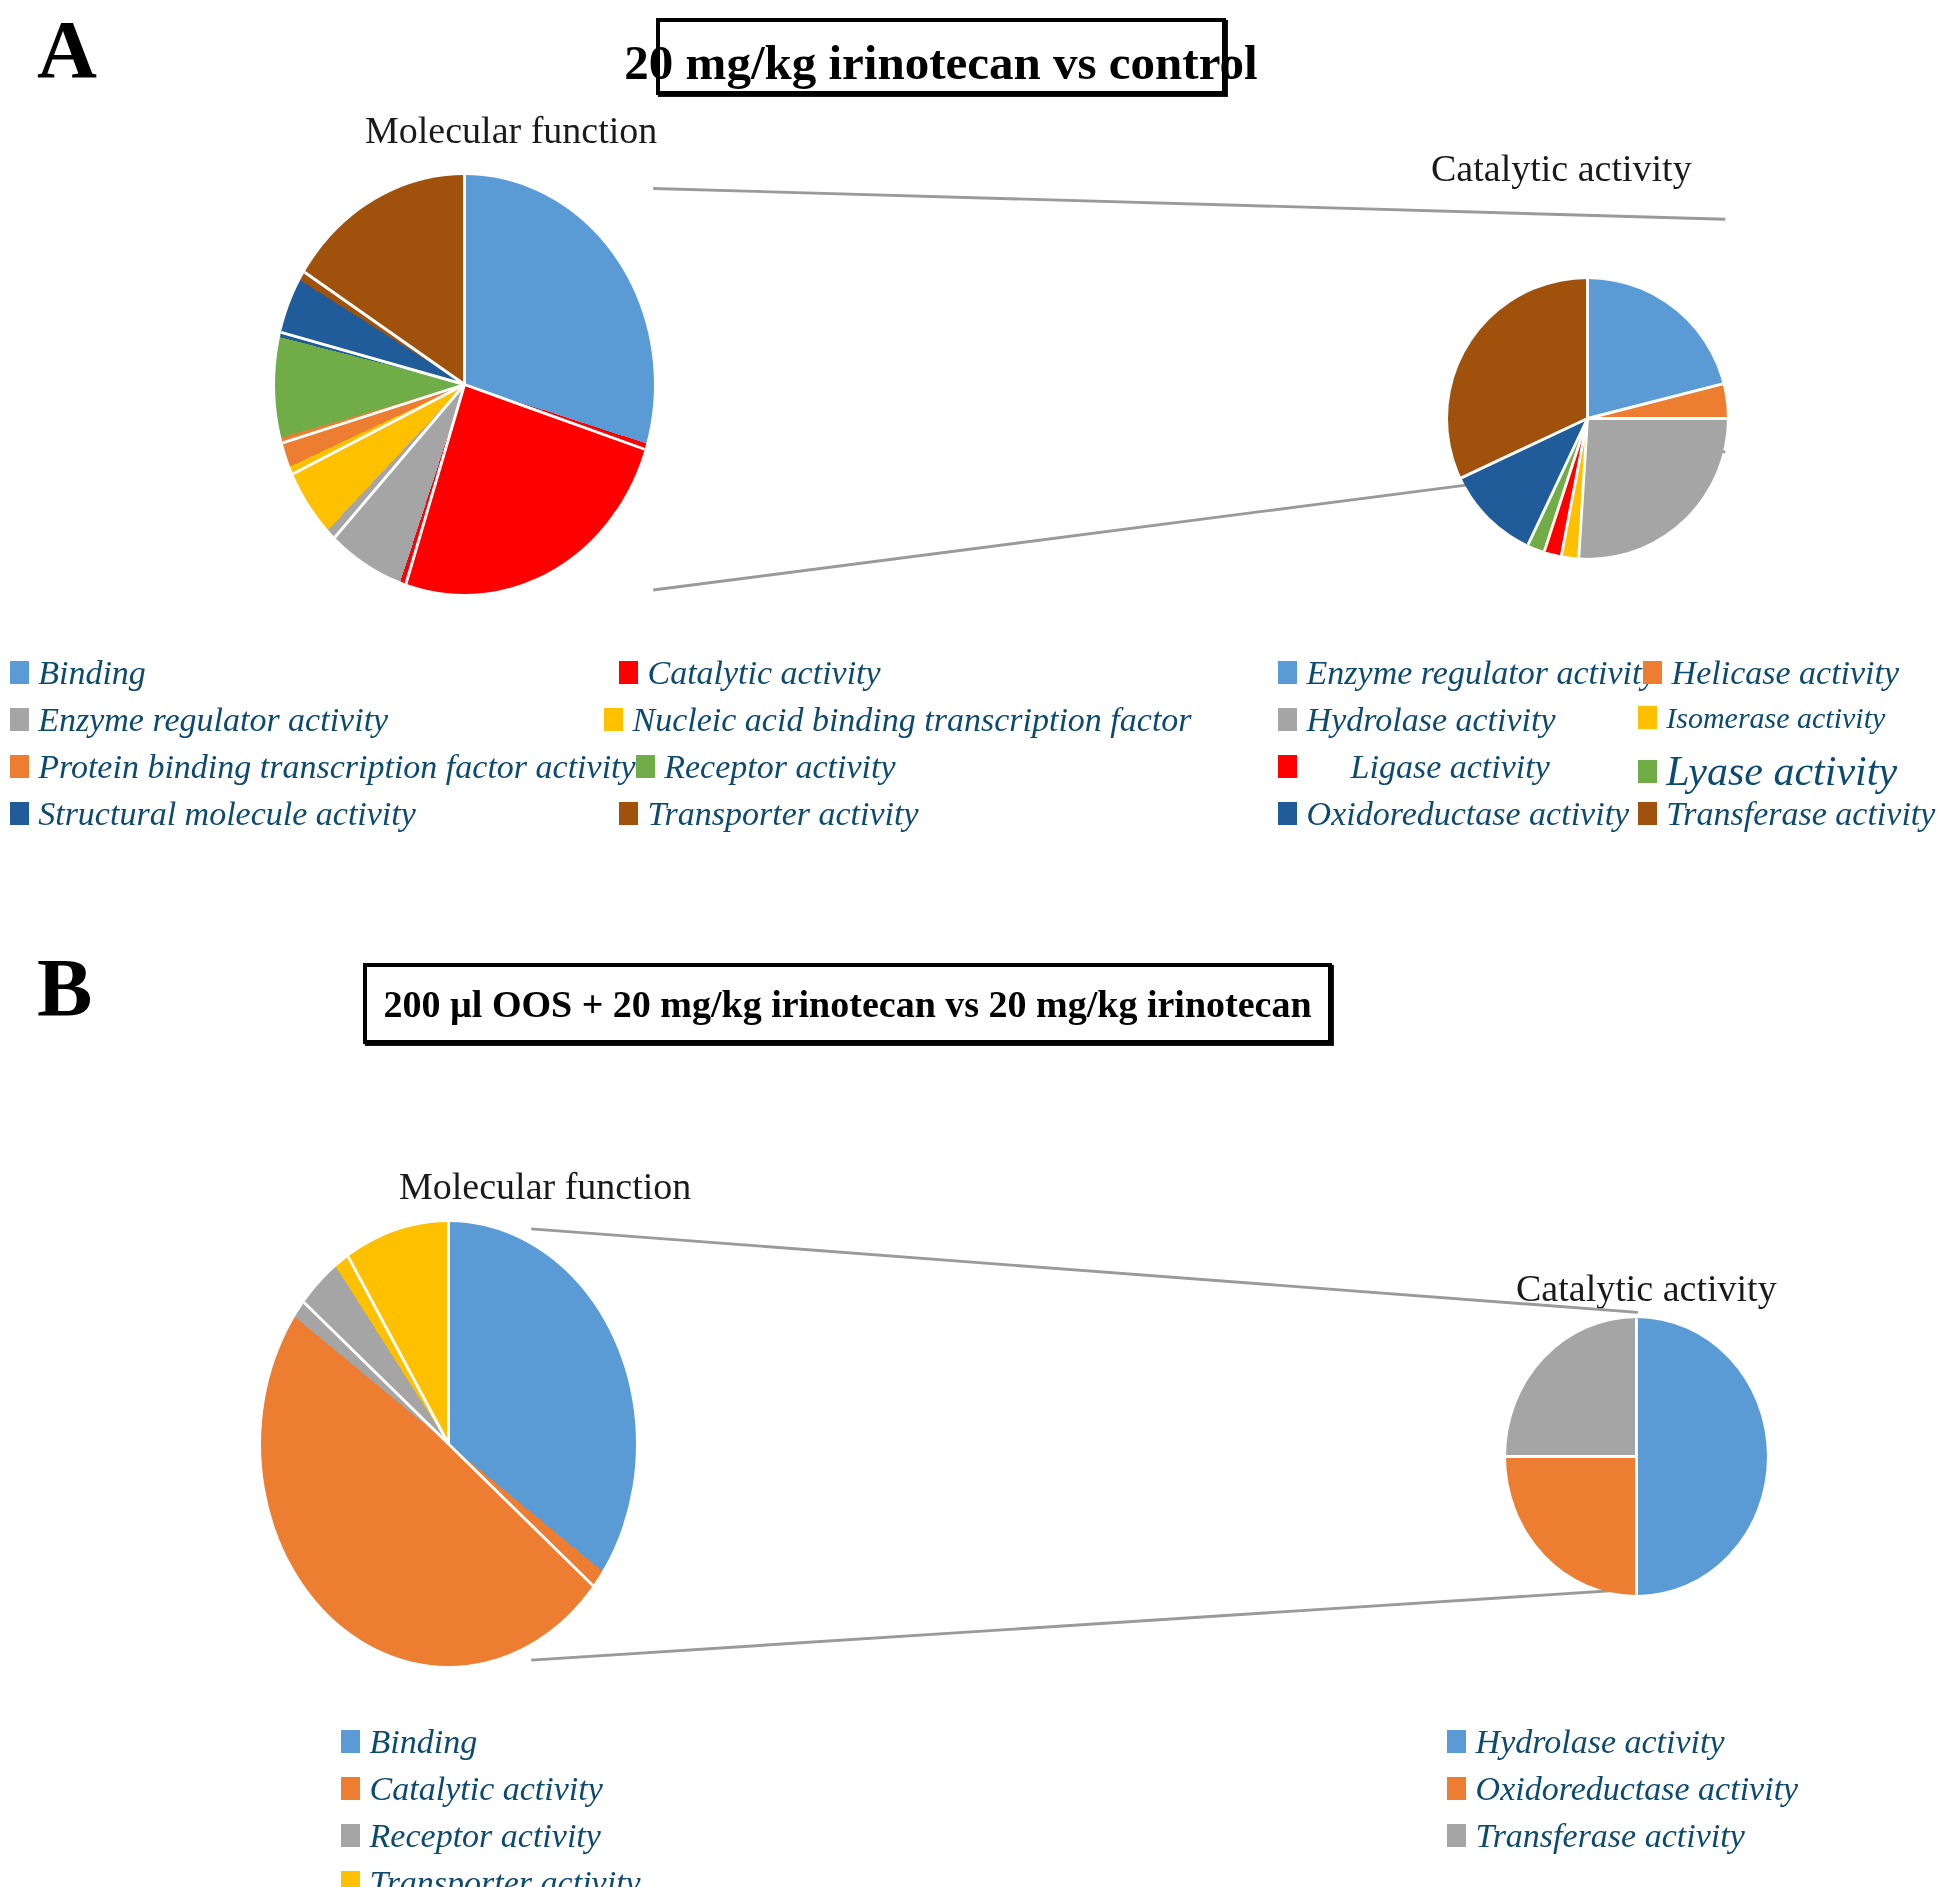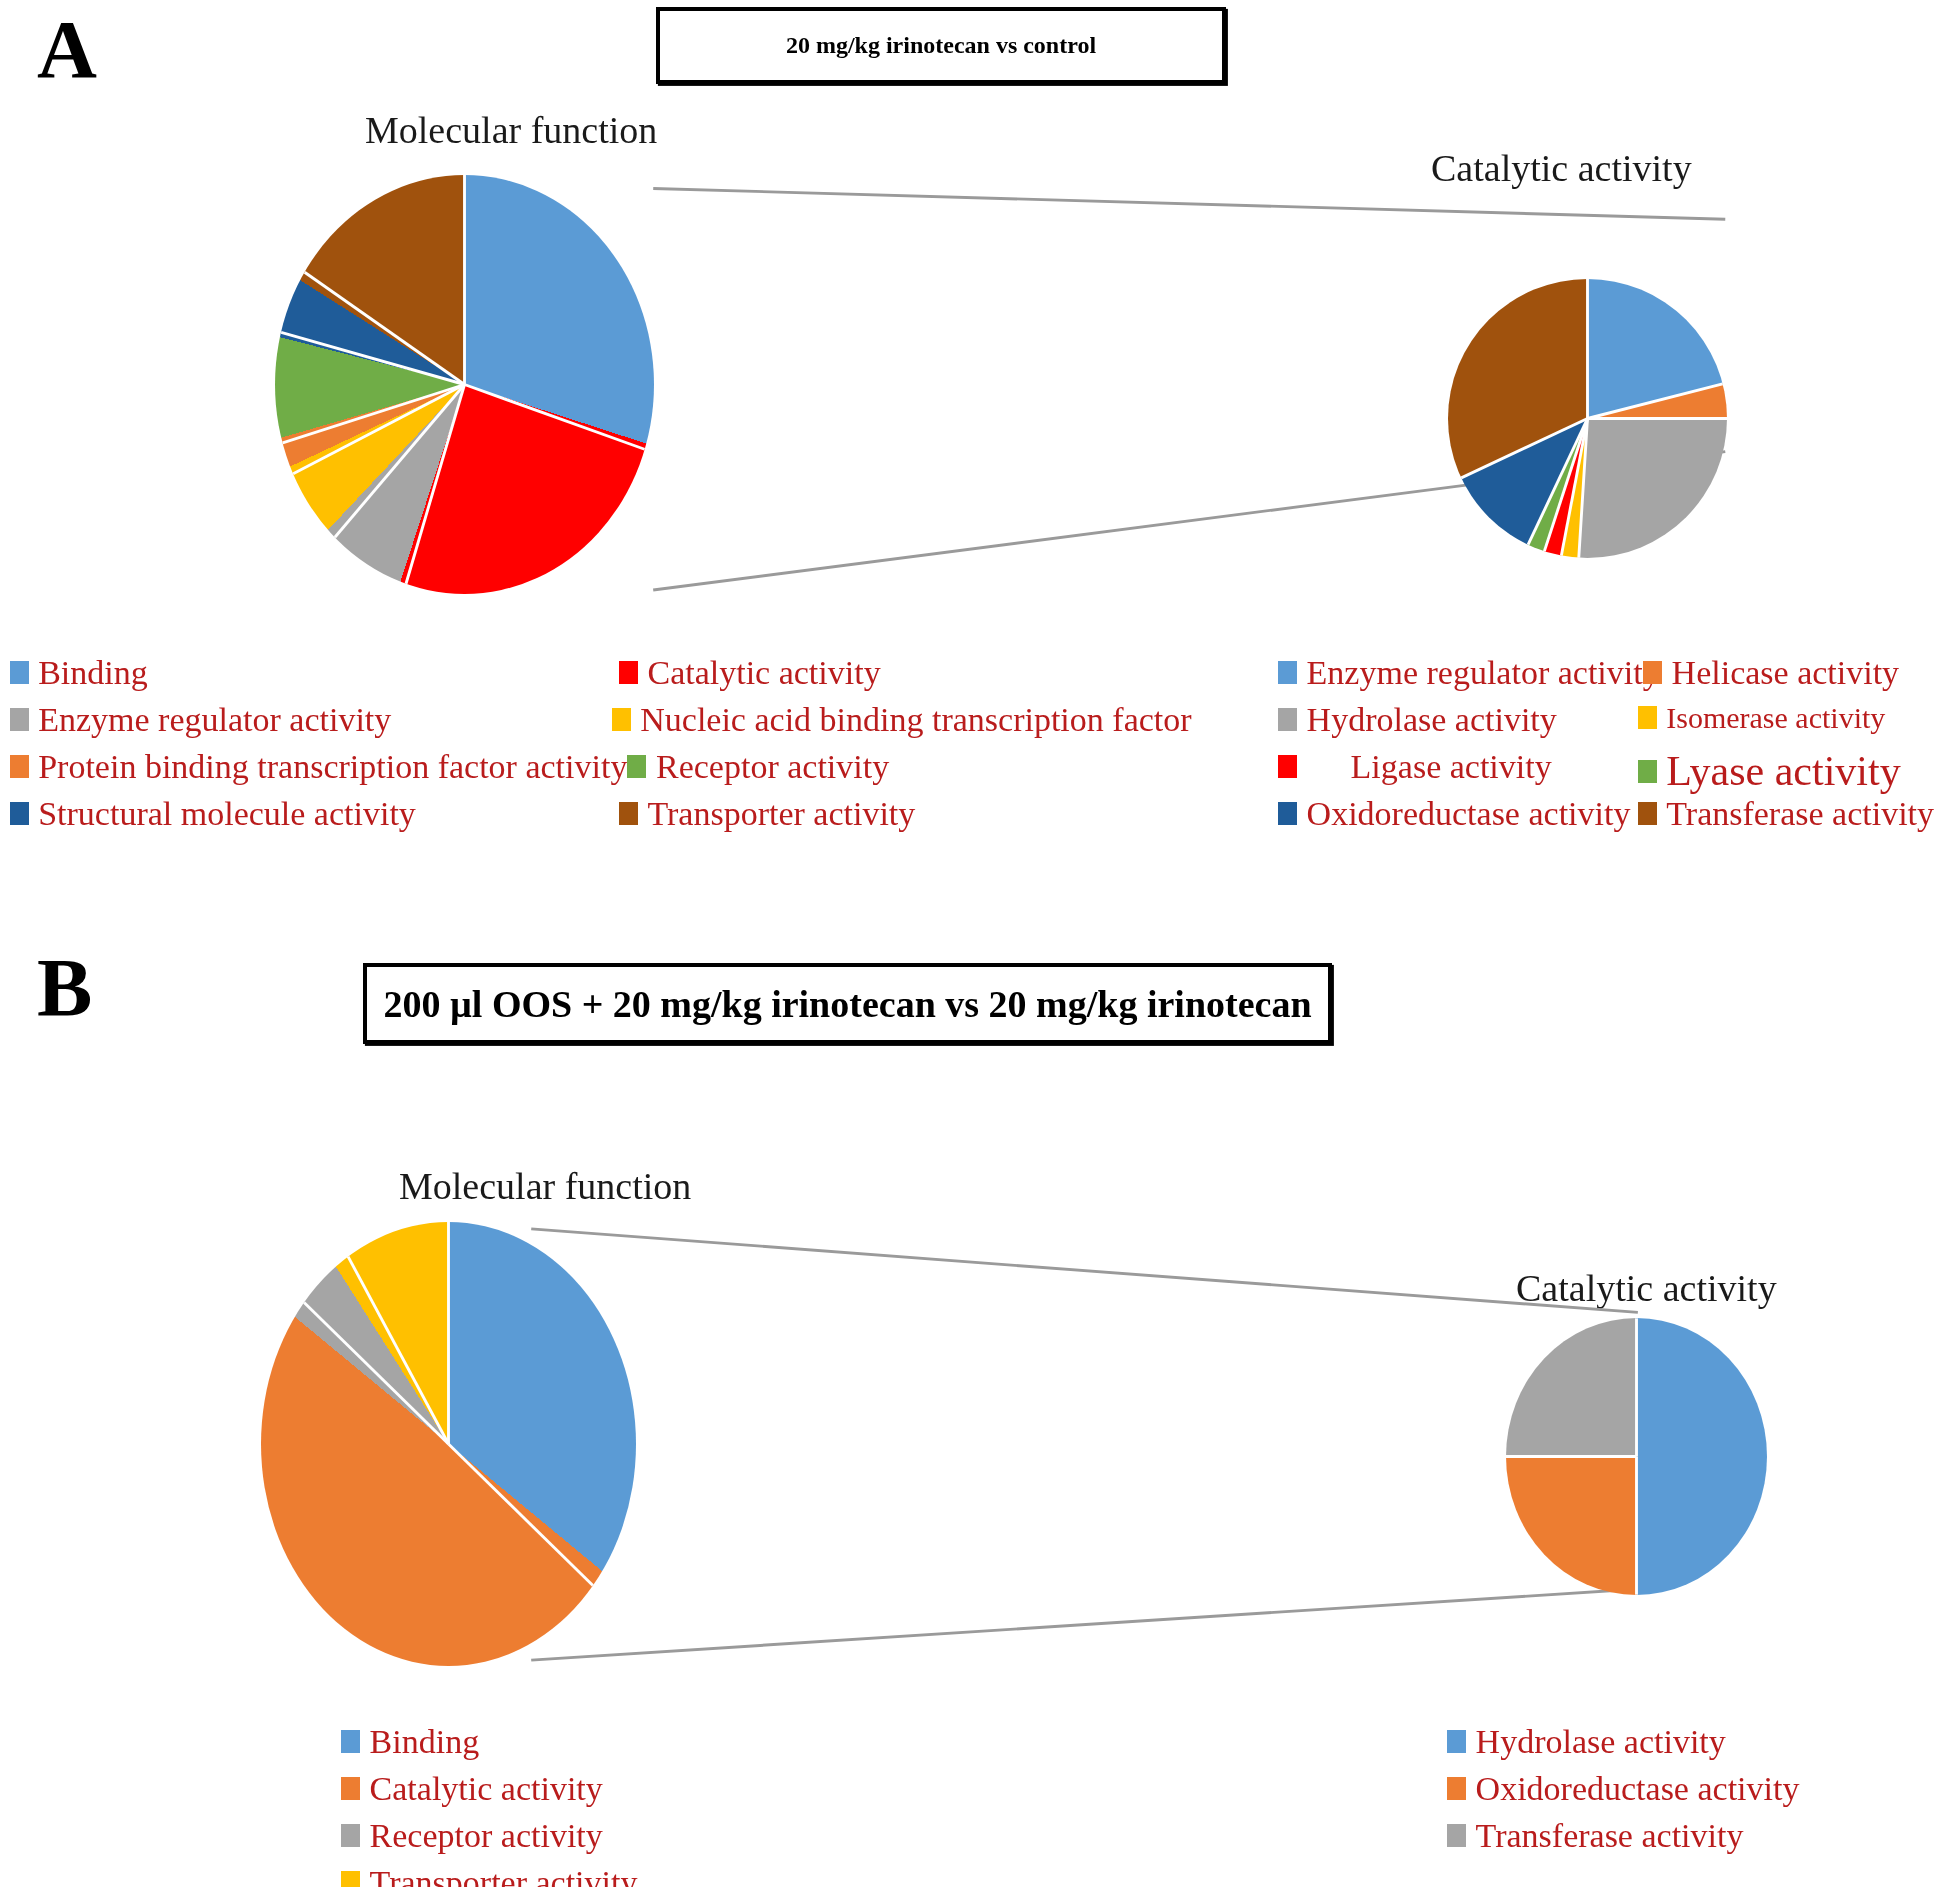--- a/index.html
+++ b/index.html
@@ -16,28 +16,28 @@
   .pie-title{position:absolute;font-family:"Liberation Serif",serif;font-size:38px;color:#1a1a1a;white-space:nowrap;}
 
   .pie{position:absolute;border-radius:50%;}
 
   .connector{position:absolute;top:0;left:0;pointer-events:none;}
 
   .legend{position:absolute;}
   .legend-row{display:flex;align-items:flex-start;}
   .legend-item{display:flex;align-items:center;}
   .swatch{width:19px;height:23px;flex:0 0 auto;margin-right:9.6px;}
-  .legend-label{font-family:"Liberation Serif",serif;font-size:34px;color:#b91c1c;white-space:nowrap;line-height:1.05;}
+  .legend-label{font-family:"Liberation Serif",serif;font-size:34px;color:#0c4a6e;white-space:nowrap;line-height:1.05;font-style:italic;}
 </style>
 </head>
 <body>
 
 <div class="panel-letter" style="left:37px;top:7.7px;">A</div>
 
-<div class="title-box" id="title-a" style="left:656px;top:7px;width:562px;height:69px;font-size:24px;">
+<div class="title-box" id="title-a" style="left:656px;top:18px;width:562px;height:69px;font-size:49px;align-items:flex-end;">
   <span>20  mg/kg irinotecan vs control</span>
 </div>
 
 <div class="pie-title" style="left:365px;top:108px;">Molecular function</div>
 <div class="pie-title" style="left:1431px;top:146px;">Catalytic activity</div>
 
 <svg class="connector" width="1951" height="1888" viewBox="0 0 2031 1965">
   <line x1="680" y1="196" x2="1796" y2="228" stroke="#9a9a9a" stroke-width="3"></line>
   <line x1="680" y1="614" x2="1796" y2="470" stroke="#9a9a9a" stroke-width="3"></line>
 </svg>

